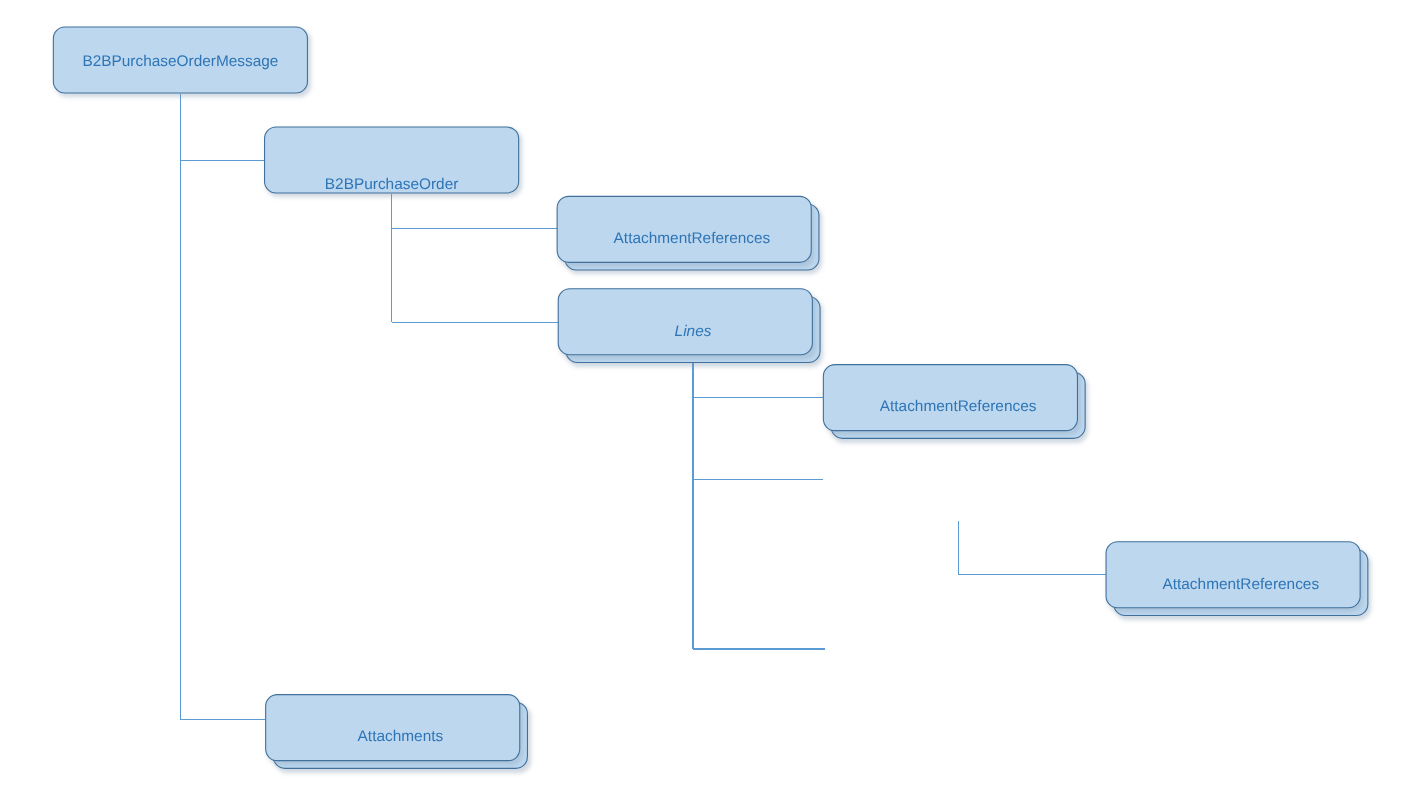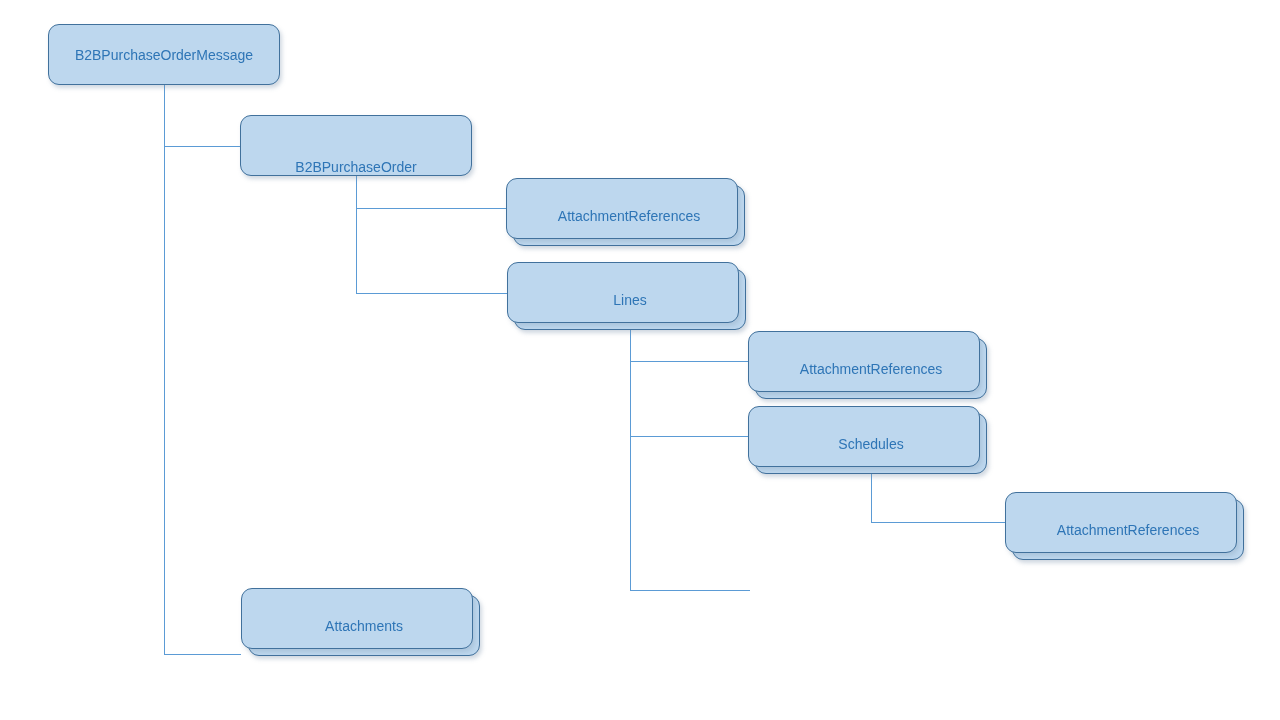--- a/index.html
+++ b/index.html
@@ -90,34 +90,31 @@
   </div>
 
   <div class="node" style="left:240px; top:115px;align-items:flex-end;">
     <span class="label">B2BPurchaseOrder</span>
   </div>
 
   <div class="node stacked" style="left:513px; top:185px;">
     <span class="label">AttachmentReferences</span>
   </div>
 
-  <div class="node stacked" style="left:514px; top:269px;">
+  <div class="node stacked" style="left:514px; top:269px;font-style:italic;">
     <span class="label">Lines</span>
   </div>
 
   <div class="node stacked" style="left:755px; top:338px;">
     <span class="label">AttachmentReferences</span>
   </div>
 
-  <div class="node stacked" style="left:755px; top:413px;">
-    <span class="label">Schedules</span>
-  </div>
 
   <div class="node stacked" style="left:1012px; top:499px;">
     <span class="label">AttachmentReferences</span>
   </div>
 
 
-  <div class="node stacked" style="left:248px; top:595px;">
+  <div class="node stacked" style="left:248px; top:638px;">
     <span class="label">Attachments</span>
   </div>
 
 </div>
 
 </body></html>

